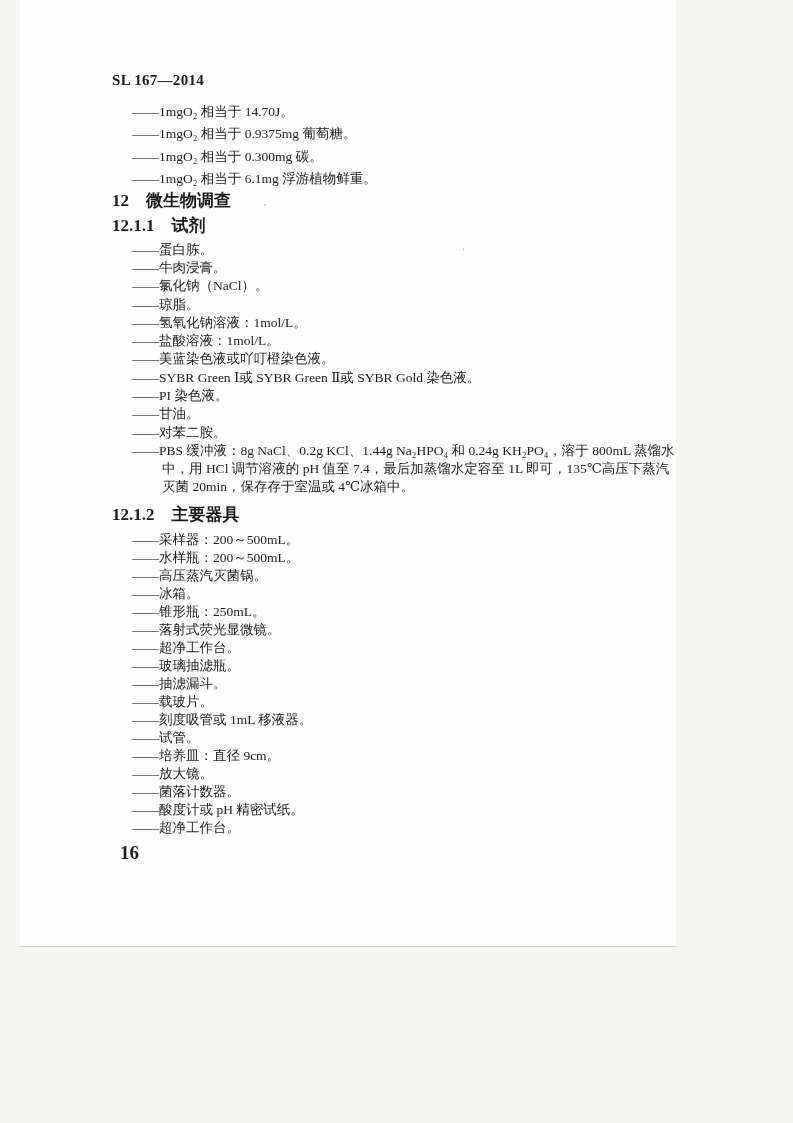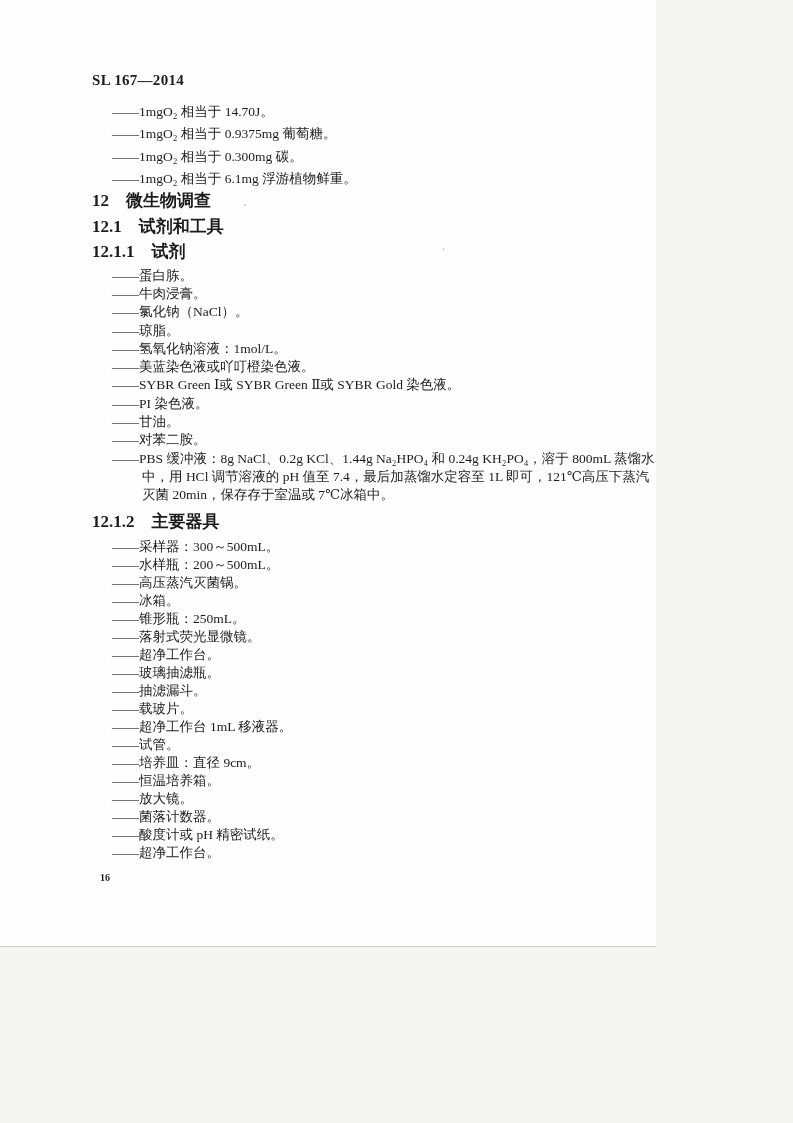--- a/index.html
+++ b/index.html
@@ -10,20 +10,21 @@
     background: #f5f5f4;
     font-family: "Liberation Serif", "DejaVu Serif", serif;
     color: #1c1c1c;
     -webkit-font-smoothing: antialiased;
   }
   .viewport {
     position: relative;
     width: 656px;
     height: 1123px;
     overflow: hidden;
+    margin-left: 20px;
   }
   .page {
     position: absolute;
     left: 0;
     top: 0;
     width: 667px;
     height: 947px;
     background: #fefefe;
     border-right: 1px solid #cfcfcf;
     border-bottom: 1px solid #cfcfcf;
@@ -63,21 +64,21 @@
     font-size: 17px;
     font-weight: 700;
     line-height: 20px;
   }
   .h-12   { margin-top: 0; }
   .h-12-1 { margin-top: 6px; }
   .h-12-1-1 { margin-top: 5px; }
   .h-12-1-2 { margin-top: 8px; }
   .page-number {
     margin: 8px 0 0 100px;
-    font-size: 10px;
+    font-size: 19px;
     line-height: 16px;
     font-weight: bold;
   }
   .speck {
     position: absolute;
     width: 2px;
     height: 2px;
     border-radius: 50%;
     background: #8a8a8a;
     opacity: 0.55;
@@ -94,54 +95,53 @@
     <div class="std-code">SL 167—2014</div>
 
     <div class="list list-equiv">
       <div class="li">——1mgO₂ 相当于 14.70J。</div>
       <div class="li">——1mgO₂ 相当于 0.9375mg 葡萄糖。</div>
       <div class="li">——1mgO₂ 相当于 0.300mg 碳。</div>
       <div class="li">——1mgO₂ 相当于 6.1mg 浮游植物鲜重。</div>
     </div>
 
     <div class="heading h-12">12　微生物调查</div>
-    <div class="heading h-12-1">12.1　试剂和工具</div>
     <div class="heading h-12-1-1">12.1.1　试剂</div>
 
     <div class="list list-reagents">
       <div class="li">——蛋白胨。</div>
       <div class="li">——牛肉浸膏。</div>
       <div class="li">——氯化钠（NaCl）。</div>
       <div class="li">——琼脂。</div>
       <div class="li">——氢氧化钠溶液：1mol/L。</div>
+      <div class="li">——盐酸溶液：1mol/L。</div>
       <div class="li">——美蓝染色液或吖叮橙染色液。</div>
       <div class="li">——SYBR Green Ⅰ或 SYBR Green Ⅱ或 SYBR Gold 染色液。</div>
       <div class="li">——PI 染色液。</div>
       <div class="li">——甘油。</div>
       <div class="li">——对苯二胺。</div>
-      <div class="li">——PBS 缓冲液：8g NaCl、0.2g KCl、1.44g Na₂HPO₄ 和 0.24g KH₂PO₄，溶于 800mL 蒸馏水中，用 HCl 调节溶液的 pH 值至 7.4，最后加蒸馏水定容至 1L 即可，121℃高压下蒸汽灭菌 20min，保存存于室温或 7℃冰箱中。</div>
+      <div class="li">——PBS 缓冲液：8g NaCl、0.2g KCl、1.44g Na₂HPO₄ 和 0.24g KH₂PO₄，溶于 800mL 蒸馏水中，用 HCl 调节溶液的 pH 值至 7.4，最后加蒸馏水定容至 1L 即可，135℃高压下蒸汽灭菌 20min，保存存于室温或 4℃冰箱中。</div>
     </div>
 
     <div class="heading h-12-1-2">12.1.2　主要器具</div>
 
     <div class="list list-tools">
-      <div class="li">——采样器：300～500mL。</div>
+      <div class="li">——采样器：200～500mL。</div>
       <div class="li">——水样瓶：200～500mL。</div>
       <div class="li">——高压蒸汽灭菌锅。</div>
       <div class="li">——冰箱。</div>
       <div class="li">——锥形瓶：250mL。</div>
       <div class="li">——落射式荧光显微镜。</div>
       <div class="li">——超净工作台。</div>
       <div class="li">——玻璃抽滤瓶。</div>
       <div class="li">——抽滤漏斗。</div>
       <div class="li">——载玻片。</div>
-      <div class="li">——超净工作台 1mL 移液器。</div>
+      <div class="li">——刻度吸管或 1mL 移液器。</div>
       <div class="li">——试管。</div>
       <div class="li">——培养皿：直径 9cm。</div>
-      <div class="li">——恒温培养箱。</div>
       <div class="li">——放大镜。</div>
       <div class="li">——菌落计数器。</div>
       <div class="li">——酸度计或 pH 精密试纸。</div>
       <div class="li">——超净工作台。</div>
     </div>
 
     <div class="page-number">16</div>
 
     <div class="speck speck-1"></div>
     <div class="speck speck-2"></div>

